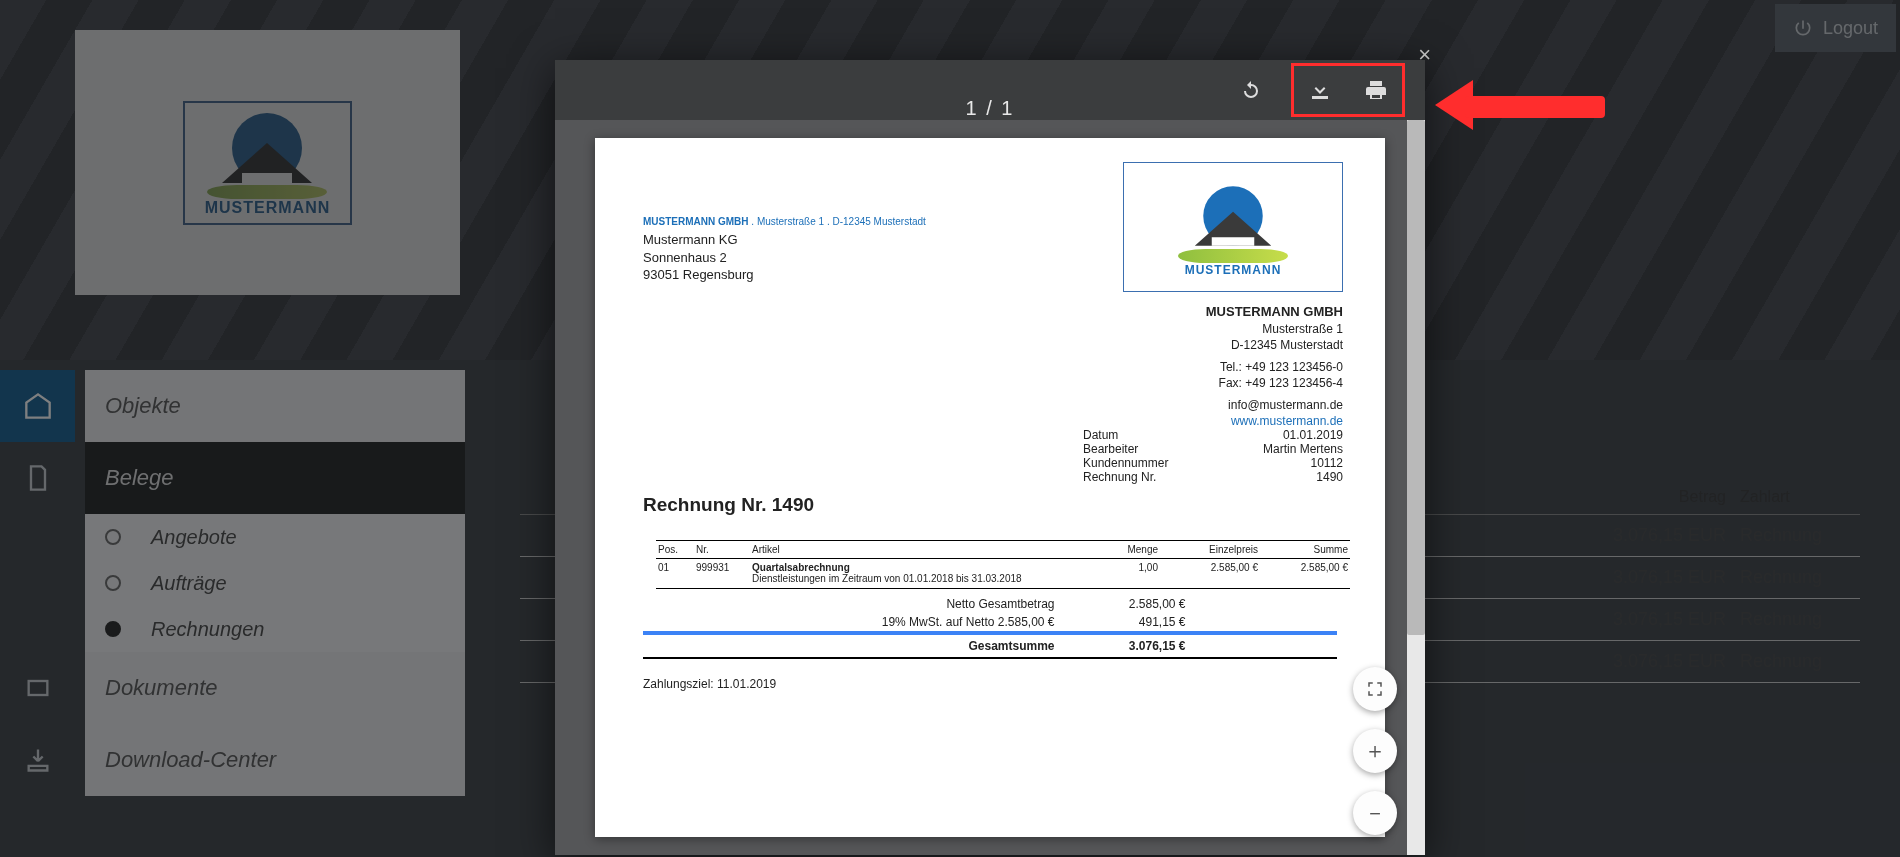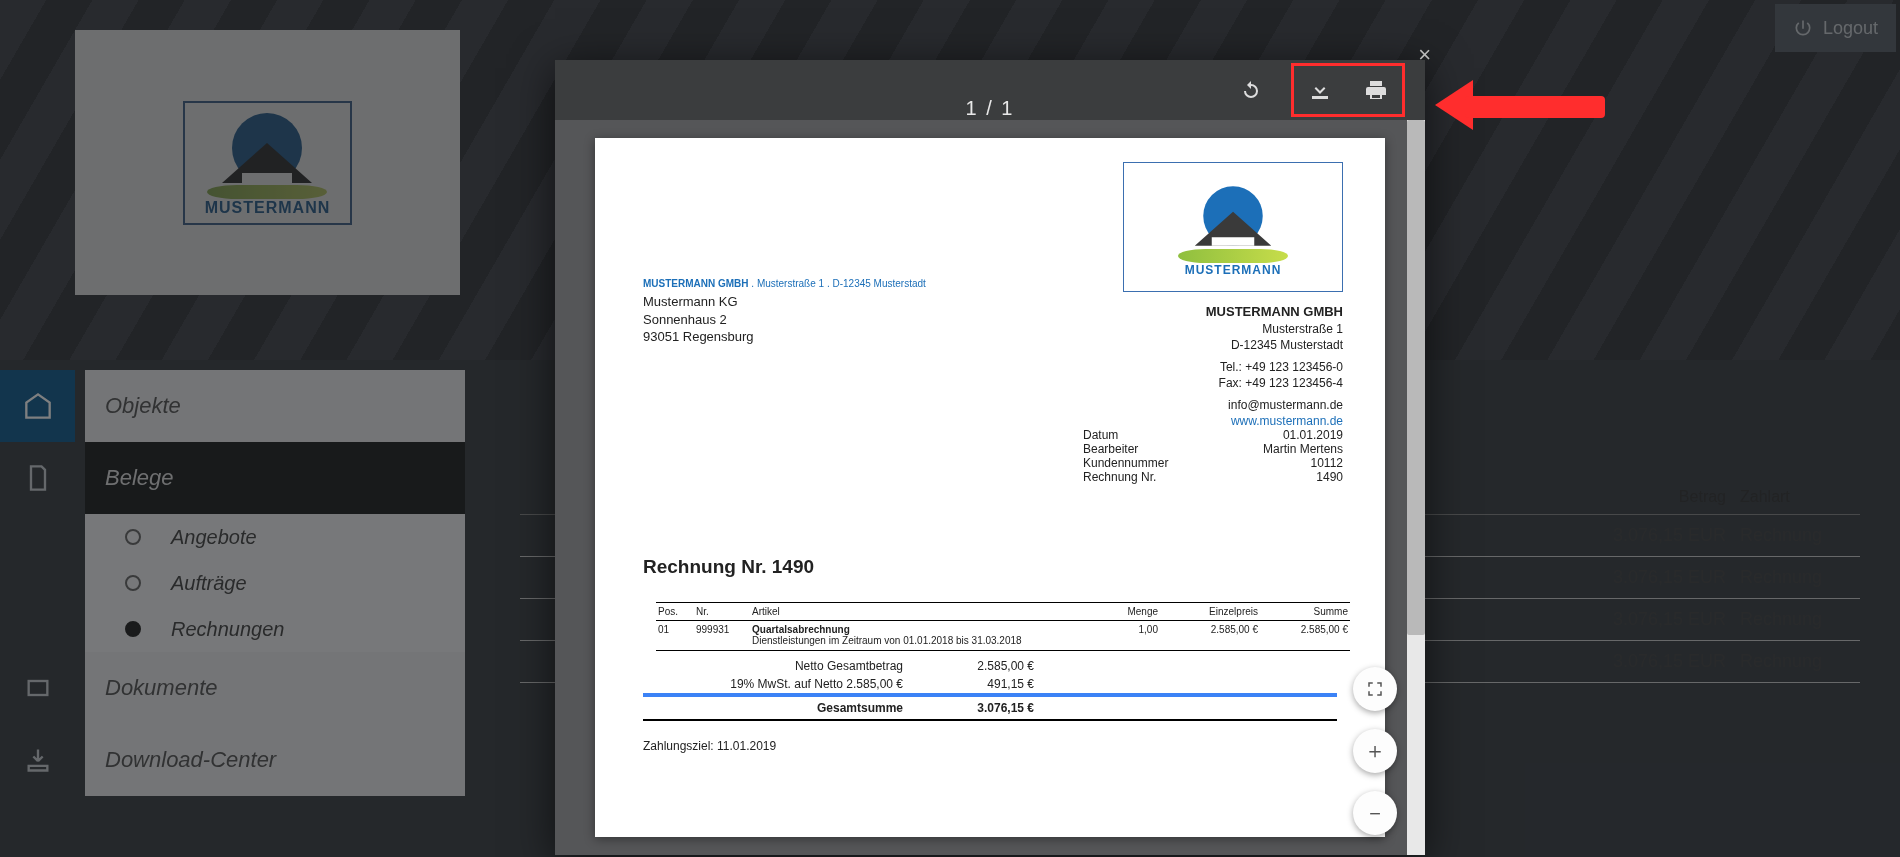--- a/index.html
+++ b/index.html
@@ -35,21 +35,21 @@
   .nav-col { position:absolute; top:370px; left:0; width:75px; bottom:0; }
   .nav-col .nav-icon { width:75px; height:72px; display:flex; align-items:center; justify-content:center; }
   .nav-col .nav-icon svg { width:28px; height:28px; fill:#c7ccd1; stroke:#c7ccd1; }
   .nav-col .nav-icon.active { background:#105b8e; }
   .nav-col .nav-icon.active svg { fill:#fff; stroke:#fff; }
 
   .nav-labels { position:absolute; top:370px; left:85px; width:380px;font-style:italic; }
   .nav-row { height:72px; display:flex; align-items:center; padding:0 20px; font-size:22px; color:#333; background:#e9e9ea; }
   .nav-row.muted { color:#555; }
   .nav-row.active { background:#1d1f20; color:#dcdcdc; }
-  .sub-nav { background:#f0f0f1;padding-left:20px; }
+  .sub-nav { background:#f0f0f1; }
   .sub-row { height:46px; display:flex; align-items:center; padding:0 20px; gap:30px; font-size:20px; color:#444; }
   .sub-row .dot { width:16px; height:16px; border:2px solid #666; border-radius:50%; }
   .sub-row .dot.filled { background:#222; border-color:#222; }
 
   
   .bg-table { position:absolute; top:480px; left:520px; right:40px; font-size:18px; color:#444; }
   .bg-table .hdr { display:flex; border-bottom:1px solid #888; padding:8px 0; color:#333; font-size:16px;}
   .bg-table .hdr .c-betrag { margin-left:auto; width:160px; text-align:right; padding-right:14px;}
   .bg-table .hdr .c-zahlart { width:120px; }
   .bg-table .row { display:flex; padding:10px 0; border-bottom:1px solid #ccc;}
@@ -81,36 +81,36 @@
               box-shadow:0 2px 10px rgba(0,0,0,0.4); padding:30px 48px; font-size:12px; color:#222; }
 
   .pdf-float-btns { position:absolute; right:28px; bottom:20px; display:flex; flex-direction:column; gap:18px; z-index:22;}
   .pdf-float-btns .fbtn { width:44px; height:44px; border-radius:50%; background:#fdfdfd;
                           box-shadow:0 2px 6px rgba(0,0,0,0.35); display:flex; align-items:center;
                           justify-content:center; color:#555; font-size:22px; }
 
   
   .pdf-logo-box { position:absolute; top:24px; right:42px; width:220px; height:130px;
                   border:1px solid #3b6fb0; display:flex; align-items:center; justify-content:center;}
-  .pdf-sender-line { font-size:10px; color:#1c6fb8; margin-top:110px;}
+  .pdf-sender-line { font-size:10px; color:#1c6fb8; margin-top:48px;}
   .pdf-sender-line b{ font-weight:700;}
   .pdf-addr { margin-top:4px; font-size:13px; line-height:1.35;}
   .pdf-company-block { position:absolute; top:165px; right:42px; text-align:right; font-size:12px; line-height:1.35;}
   .pdf-company-block .cname { font-weight:700; font-size:13px;}
   .pdf-company-block .web { color:#1c6fb8; }
   .pdf-meta { position:absolute; top:290px; right:42px; width:260px; font-size:12px;}
   .pdf-meta .mrow { display:flex; justify-content:space-between; }
   .pdf-title { margin-top:210px; font-weight:700; font-size:19px;}
   table.items { width:100%; margin-top:24px; border-collapse:collapse; font-size:10px;margin-left:13px;}
   table.items th { text-align:left; border-top:1px solid #000; border-bottom:1px solid #000; padding:3px 2px; font-weight:400;}
   table.items th.r, table.items td.r { text-align:right;}
   table.items td { padding:3px 2px; vertical-align:top;}
   table.items tr.bb td { border-bottom:1px solid #000;}
   .totals { margin-top:6px; font-size:12px;}
-  .totals .trow { display:flex; justify-content:flex-start; gap:41px; padding:2px 0;}
+  .totals .trow { display:flex; justify-content:center; gap:41px; padding:2px 0;}
   .totals .trow .lbl { width:260px; text-align:right;}
   .totals .trow .val { width:90px; text-align:right;}
   .totals .grand { font-weight:700; border-top:4px solid #3b82f6; border-bottom:2px solid #000; padding:4px 0;}
   .pay-term { margin-top:18px; font-size:12px;}
 </style>
 </head>
 <body>
 
 <div class="bg-wrap">
   <div class="bg-banner"></div>

